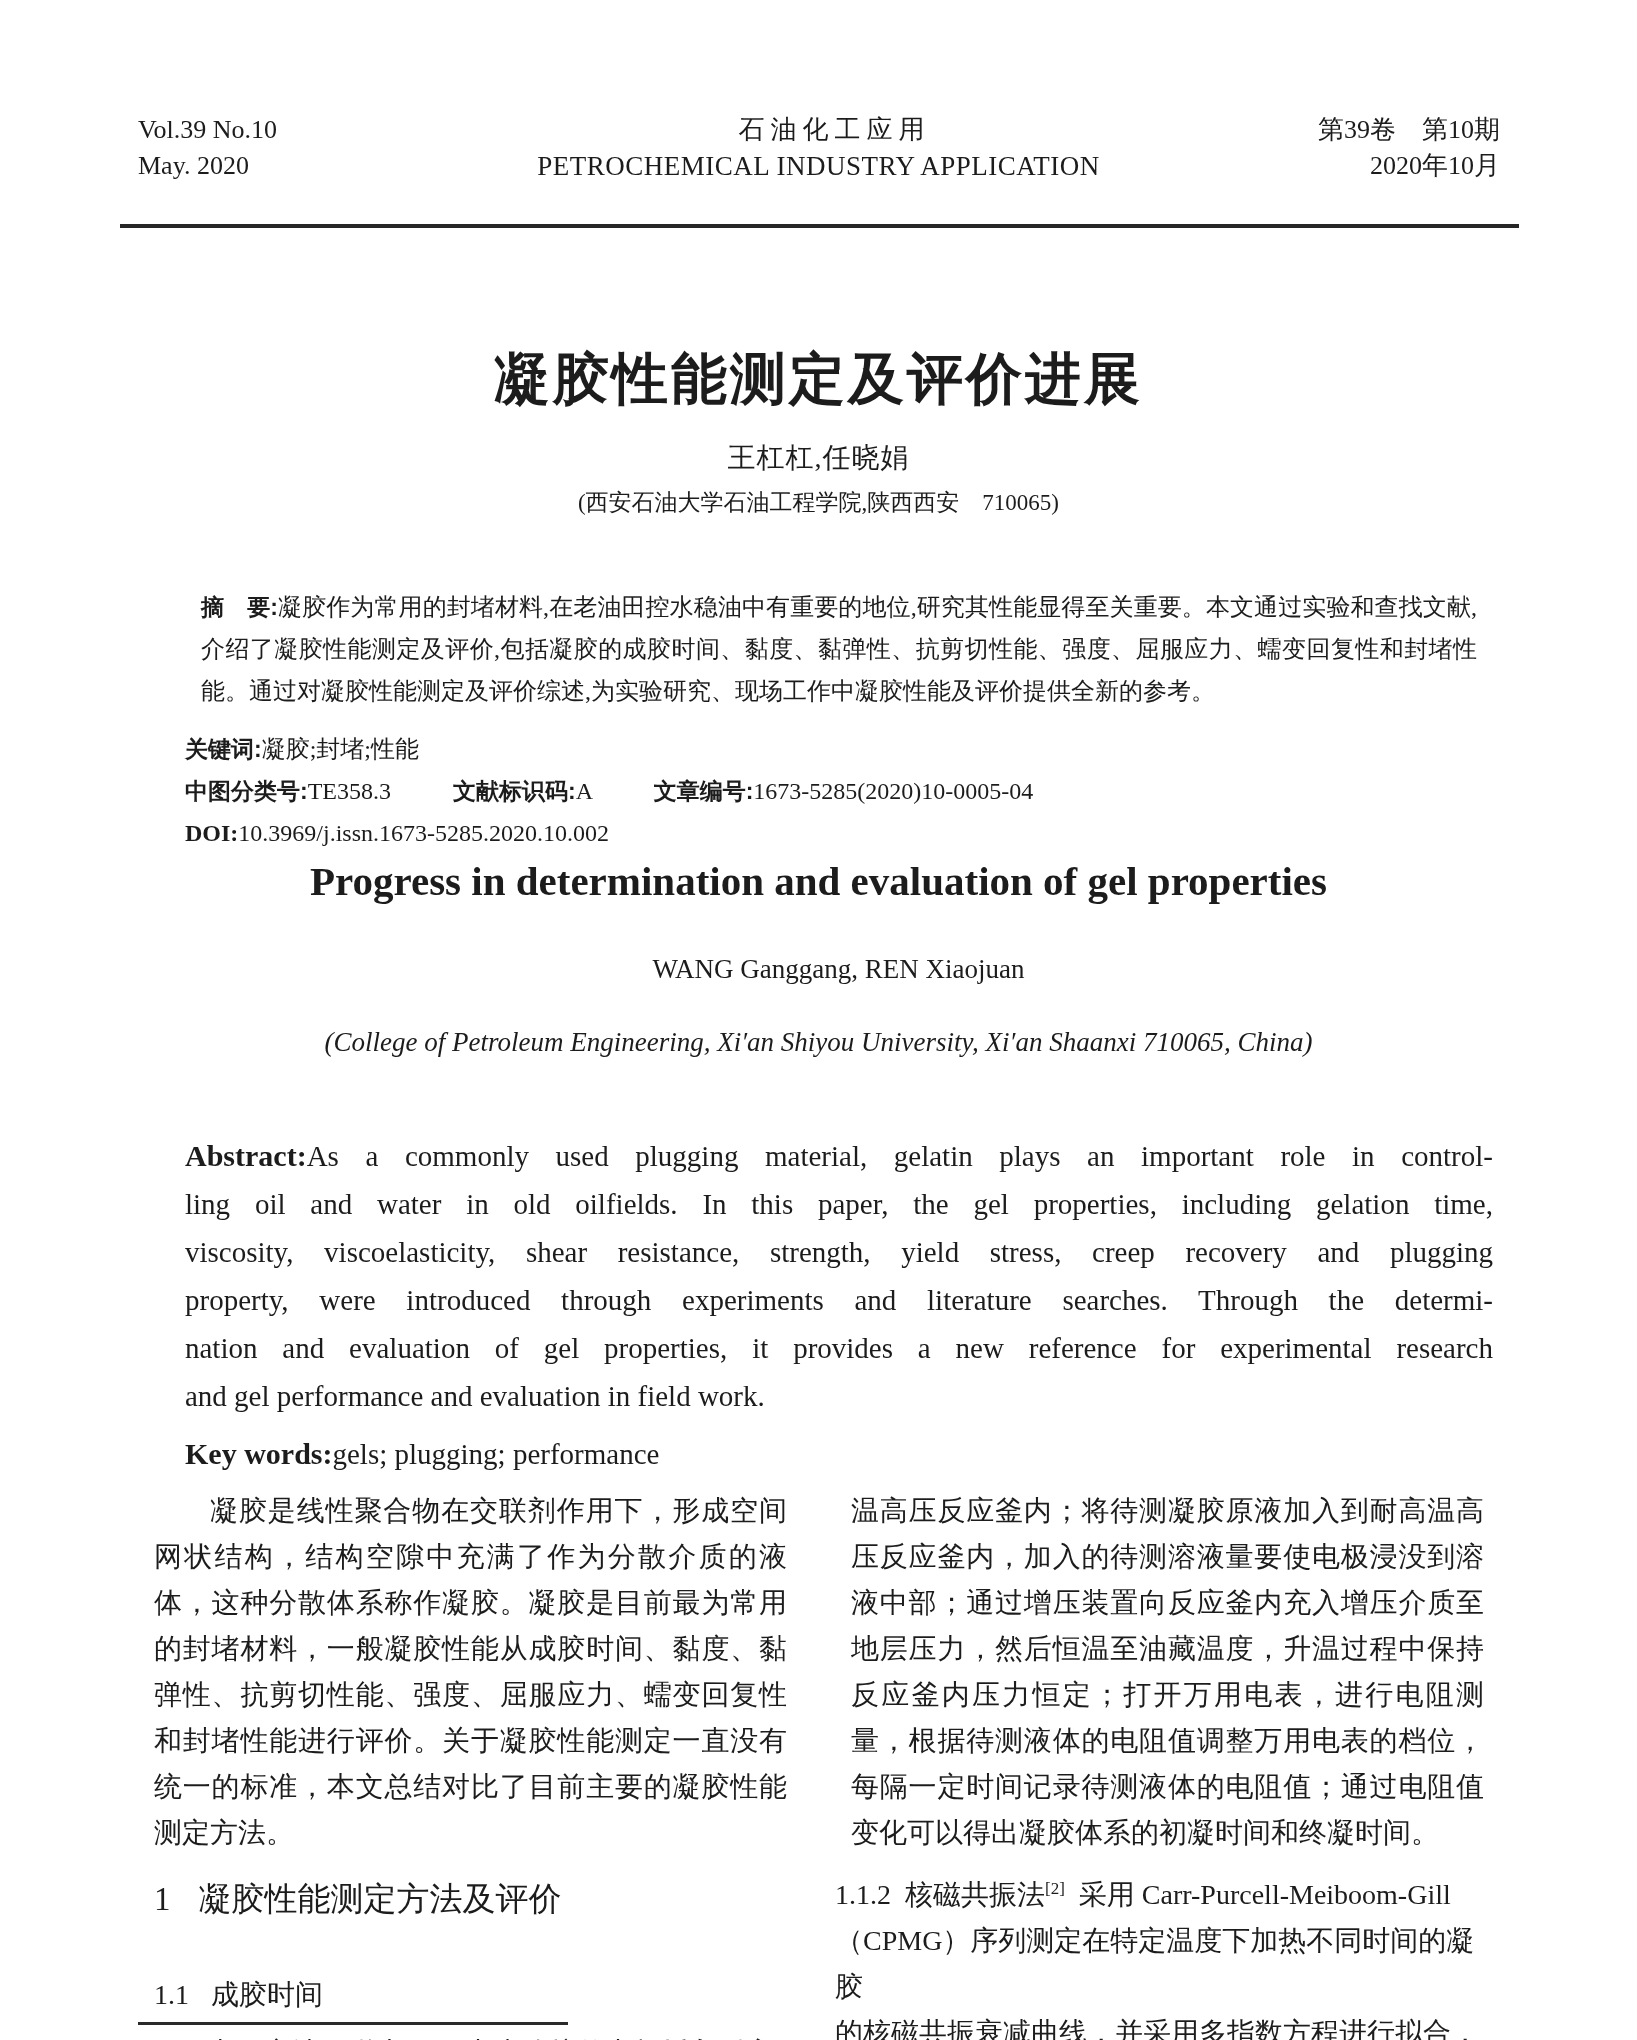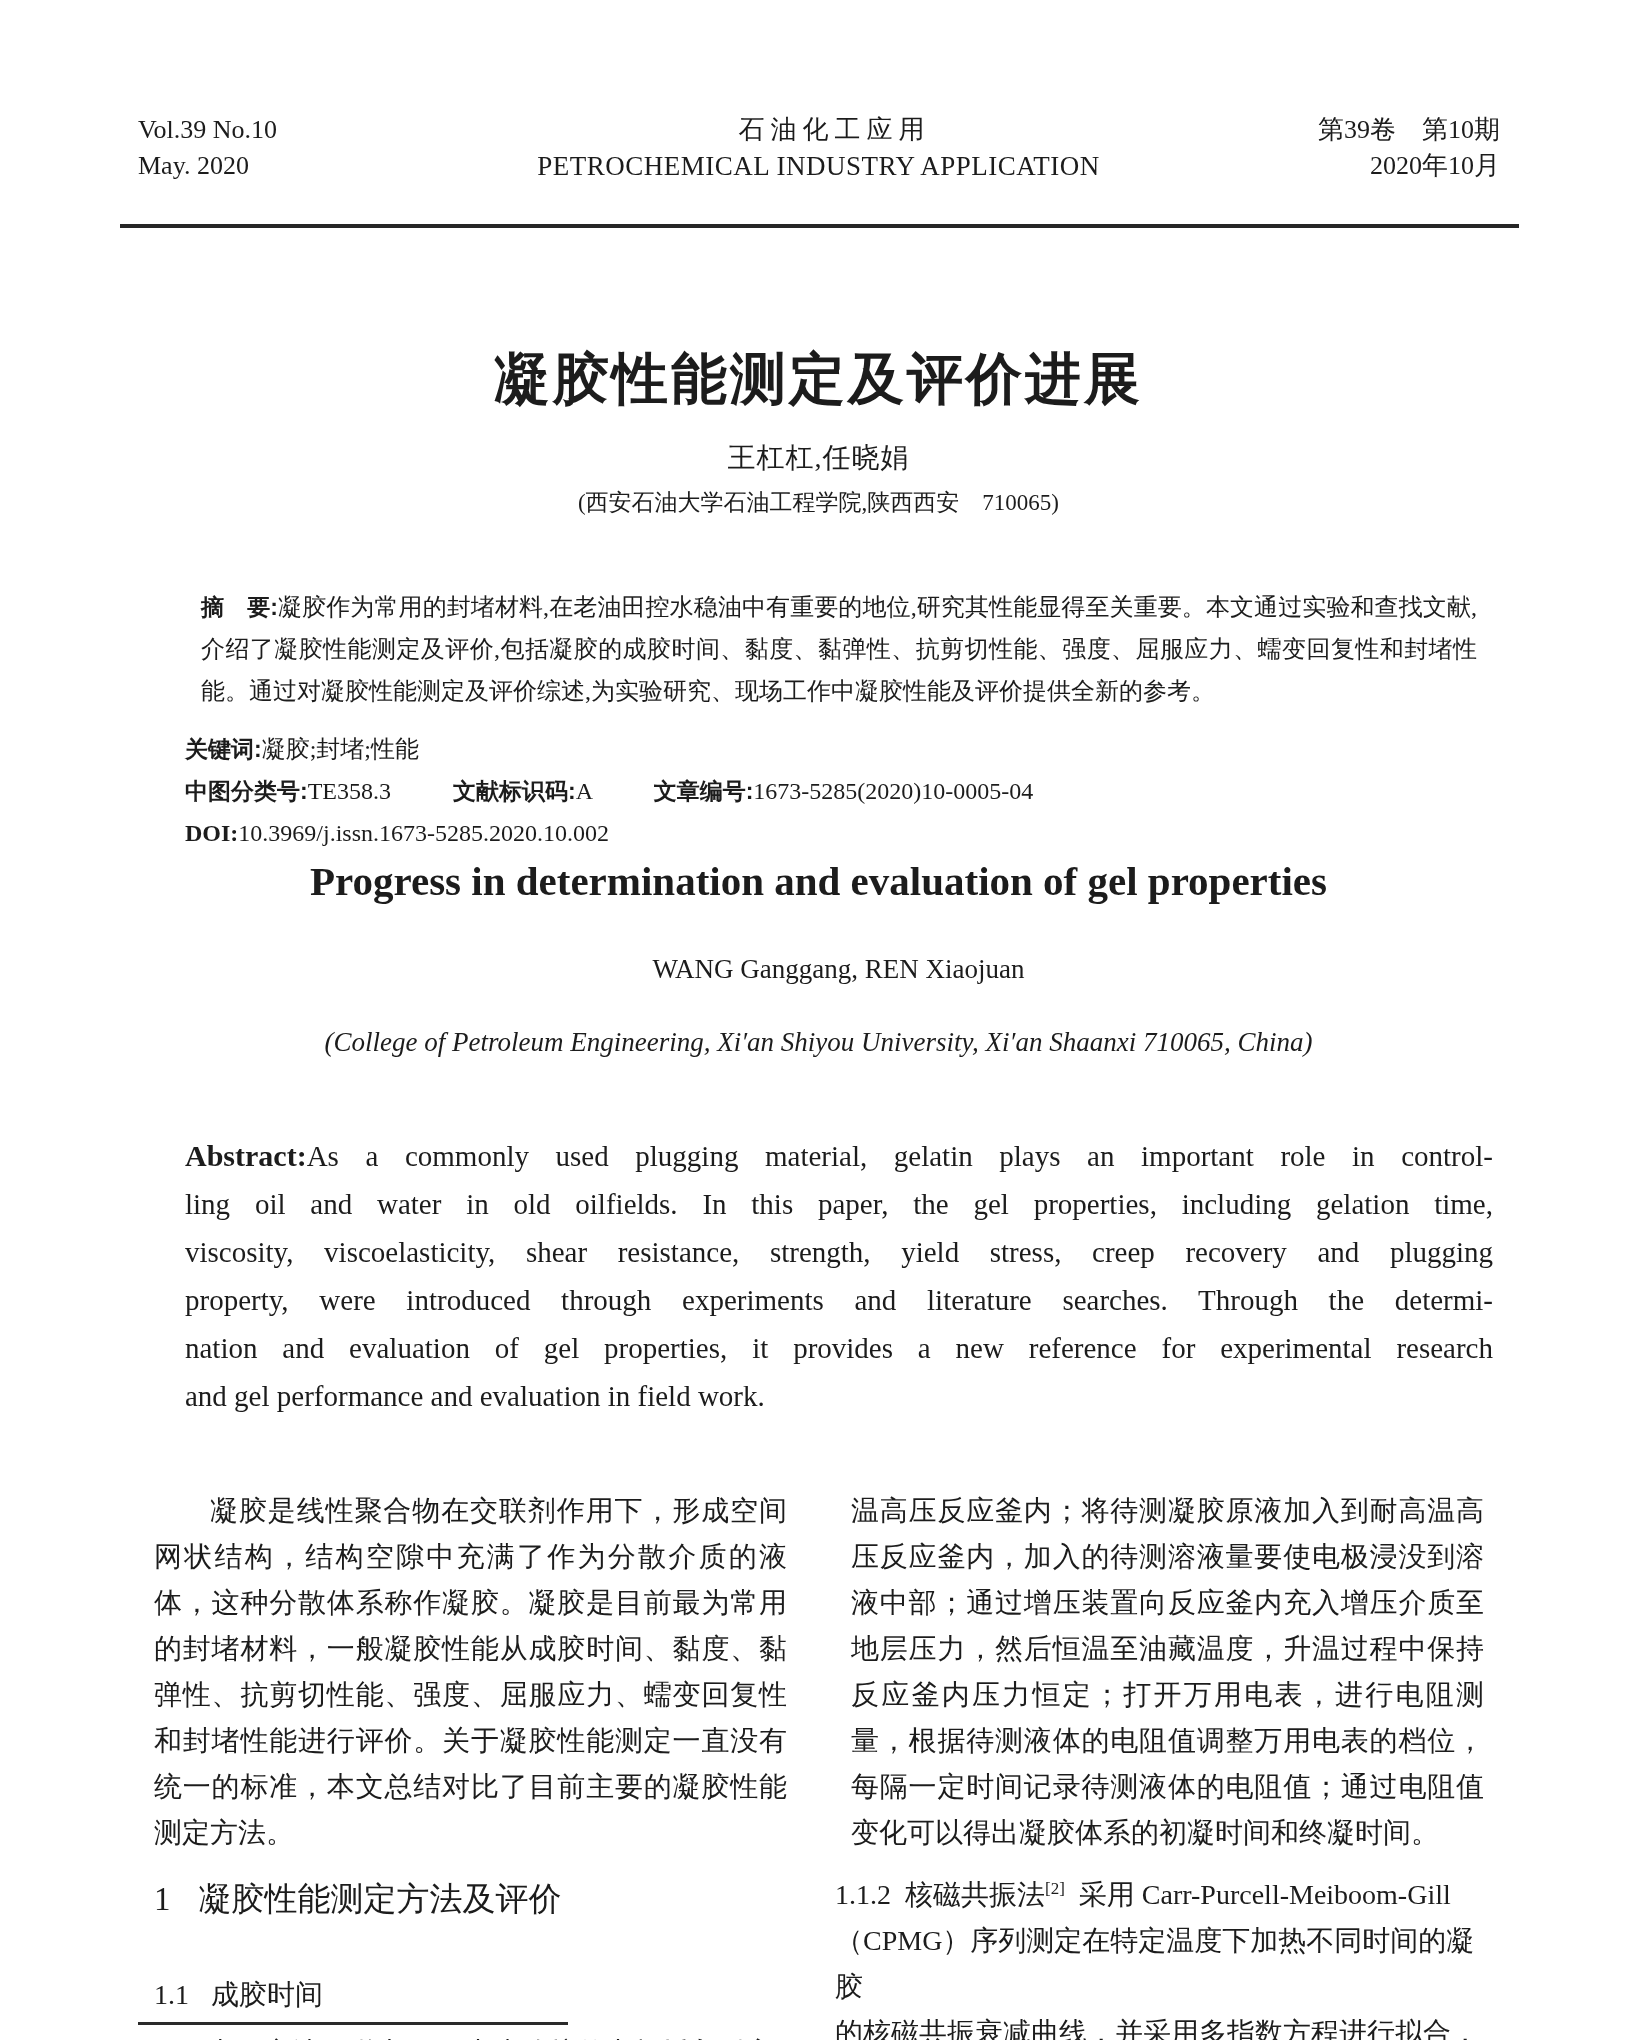--- a/index.html
+++ b/index.html
@@ -108,20 +108,21 @@
 <div class="abs center en-authors">WANG Ganggang, REN Xiaojuan</div>
 <div class="abs center en-affil">(College of Petroleum Engineering, Xi′an Shiyou University, Xi′an Shaanxi 710065, China)</div>
 
 <div class="abs en-abs">
   <div class="jline"><b>Abstract:</b><span>As a commonly used plugging material, gelatin plays an important role in control-</span></div>
   <div class="jline">ling oil and water in old oilfields. In this paper, the gel properties, including gelation time,</div>
   <div class="jline">viscosity, viscoelasticity, shear resistance, strength, yield stress, creep recovery and plugging</div>
   <div class="jline">property, were introduced through experiments and literature searches. Through the determi-</div>
   <div class="jline">nation and evaluation of gel properties, it provides a new reference for experimental research</div>
   <div class="lastline">and gel performance and evaluation in field work.</div>
+  <div class="en-kw"><b>Key words:</b><span>gels; plugging; performance</span></div>
 </div>
 
 <div class="abs columns">
   <div class="col">
     <p class="intro">凝胶是线性聚合物在交联剂作用下，形成空间网状结构，结构空隙中充满了作为分散介质的液体，这种分散体系称作凝胶。凝胶是目前最为常用的封堵材料，一般凝胶性能从成胶时间、黏度、黏弹性、抗剪切性能、强度、屈服应力、蠕变回复性和封堵性能进行评价。关于凝胶性能测定一直没有统一的标准，本文总结对比了目前主要的凝胶性能测定方法。</p>
     <h3 class="h-sec"><span class="num">1</span><span>凝胶性能测定方法及评价</span></h3>
     <h4 class="h-s11"><span class="num">1.1</span><span>成胶时间</span></h4>
     <div class="s111"><span class="num">1.1.1</span><span>电阻率法</span><sup class="sup">[1]</sup><span class="after">将与万用电表连接的电极插入耐高</span></div>
   </div>
 

